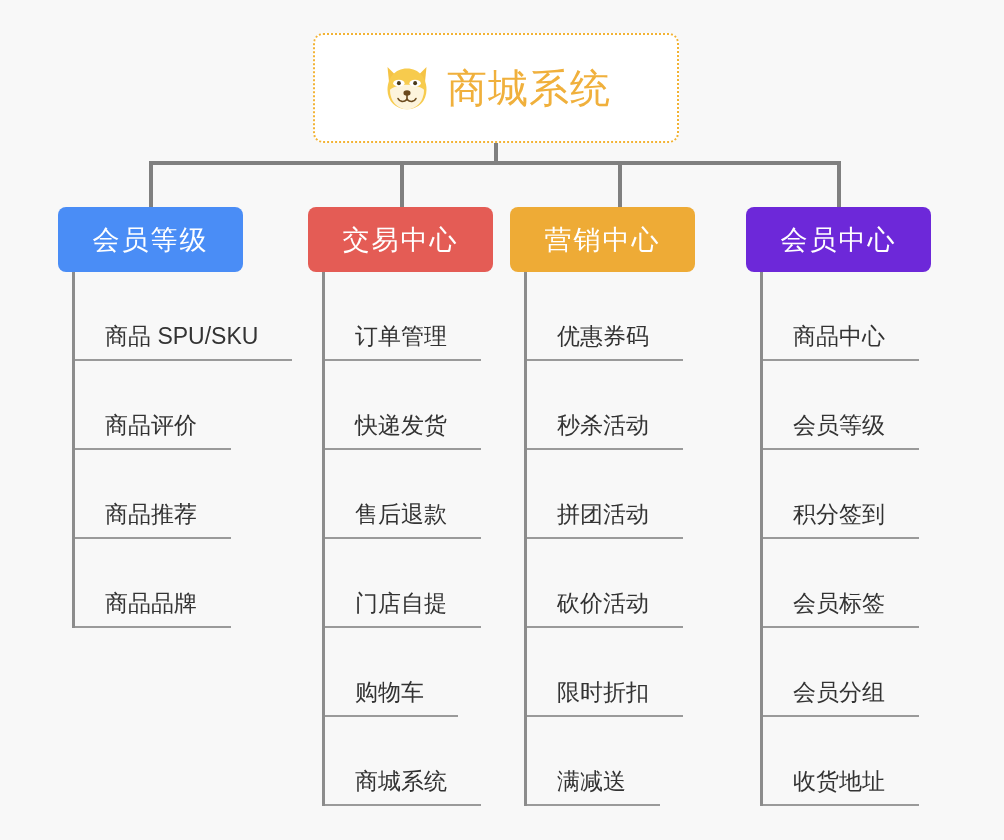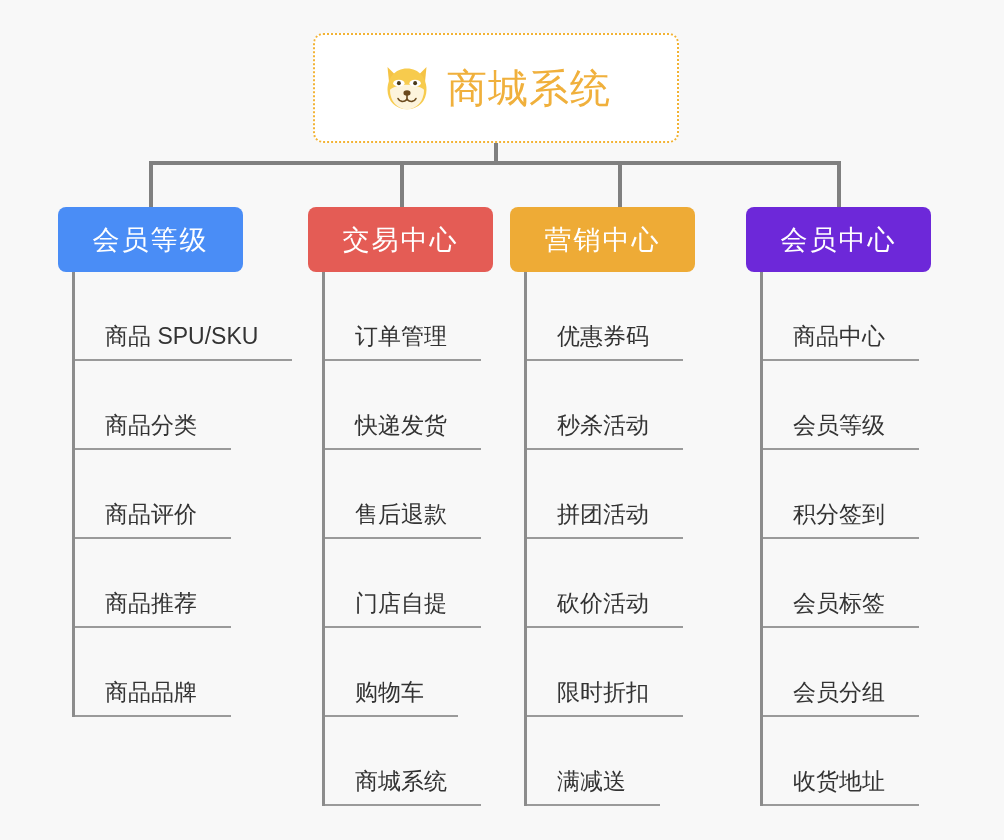--- a/index.html
+++ b/index.html
@@ -174,23 +174,20 @@
 
   <div class="column c1">
     <div class="branch-header" style="background-color: rgb(74, 141, 246);">
       <span>会员等级</span>
     </div>
     <div class="leaf-list">
       <div class="leaf-item">
           <span class="leaf-label">商品 SPU/SKU</span>
         </div>
       <div class="leaf-item">
-          <span class="leaf-label">商品分类</span>
-        </div>
-      <div class="leaf-item">
           <span class="leaf-label">商品评价</span>
         </div>
       <div class="leaf-item">
           <span class="leaf-label">商品推荐</span>
         </div>
       <div class="leaf-item">
           <span class="leaf-label">商品品牌</span>
         </div>
     </div>
   </div>

